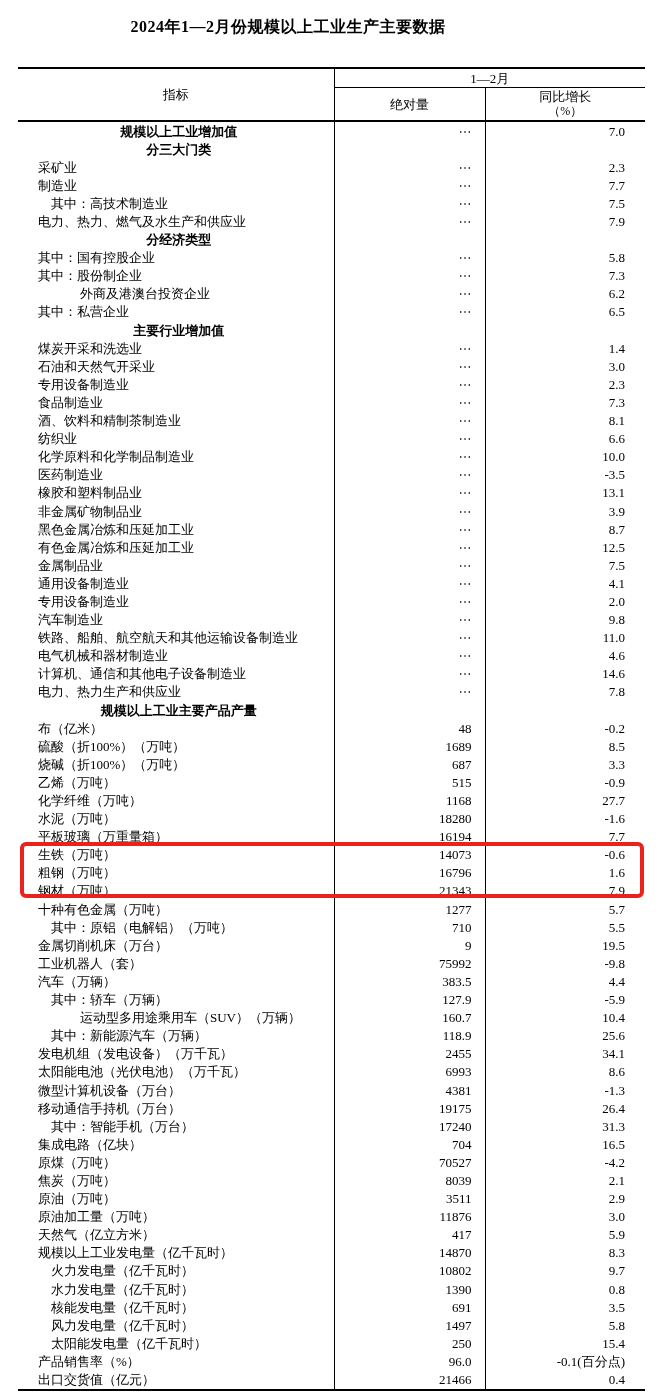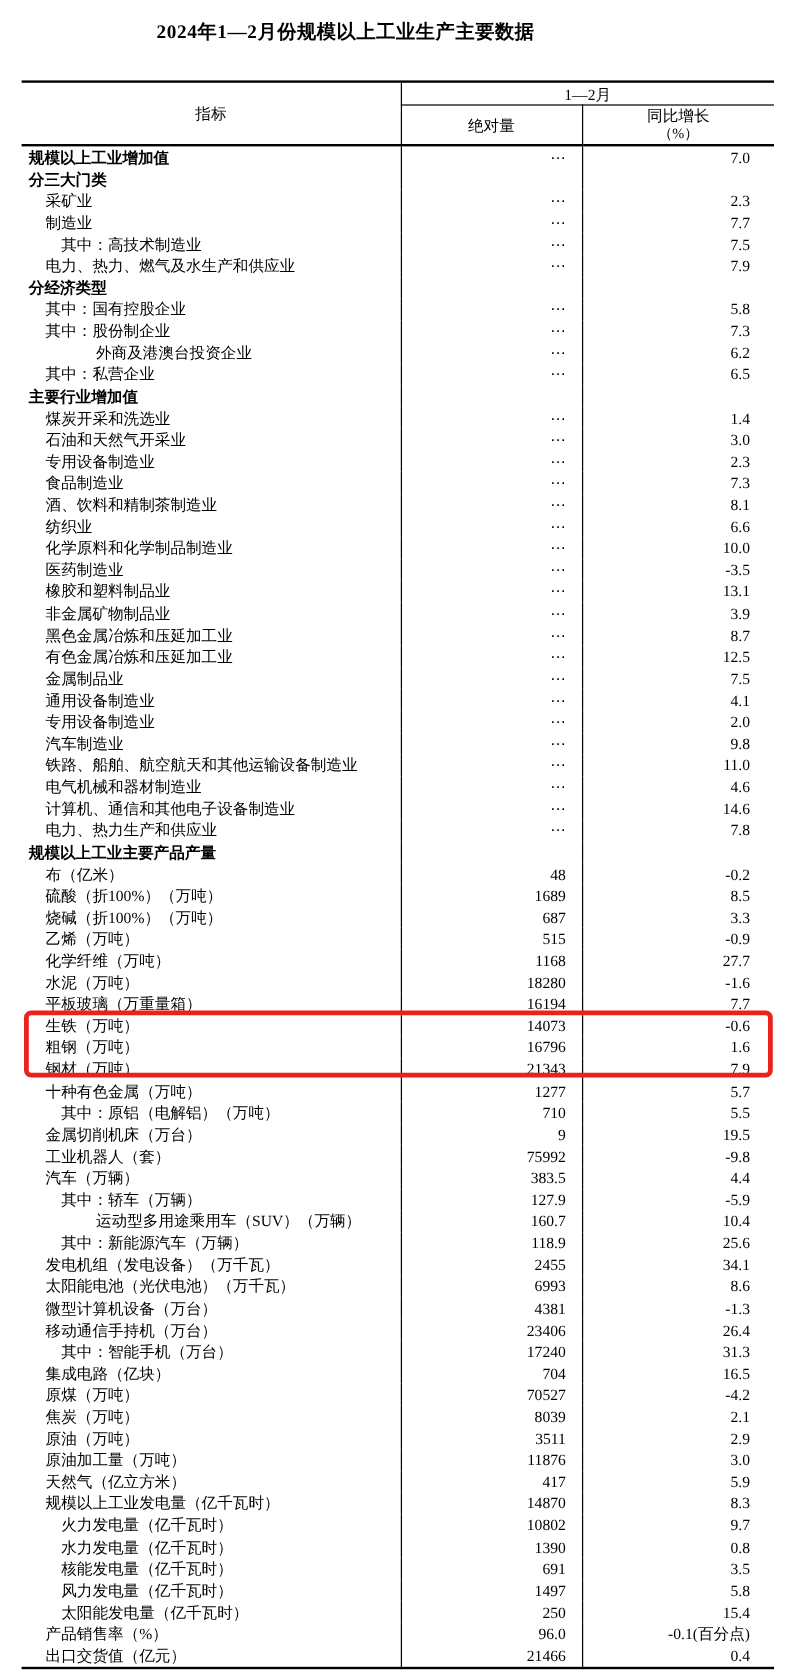--- a/index.html
+++ b/index.html
@@ -34,21 +34,21 @@
     text-align:center;height:32px;
   }
   th.h-growth{
     border-bottom:2px solid #000;text-align:center;height:32px;
   }
   th.h-growth .l2{display:block;font-size:12px;}
   td{padding:0;height:18.1px;vertical-align:middle;overflow:hidden;white-space:nowrap;}
   td.c-label{border-right:1px solid #000;}
   td.c-abs{border-right:1px solid #000;text-align:right;padding-right:13px;}
   td.c-growth{text-align:right;padding-right:20px;}
-  tr.ind0 td.c-label{padding-left:6px;}
+  tr.ind0 td.c-label{padding-left:6px;text-align:center;}
   tr.ind1 td.c-label{padding-left:20px;}
   tr.ind2 td.c-label{padding-left:33px;}
   tr.ind3 td.c-label{padding-left:62px;}
   tr.bold td.c-label{
     font-weight:bold;
     font-family:"Liberation Sans","DejaVu Sans",sans-serif;
   }
   .highlight-box{
     position:absolute;left:20px;top:842px;width:616px;height:48px;
     border:4px solid #e9221c;border-radius:6px;
@@ -345,21 +345,21 @@
         <td class="c-abs">6993</td>
         <td class="c-growth">8.6</td>
       </tr>
       <tr class="ind1">
         <td class="c-label">微型计算机设备（万台）</td>
         <td class="c-abs">4381</td>
         <td class="c-growth">-1.3</td>
       </tr>
       <tr class="ind1">
         <td class="c-label">移动通信手持机（万台）</td>
-        <td class="c-abs">23406</td>
+        <td class="c-abs">19175</td>
         <td class="c-growth">26.4</td>
       </tr>
       <tr class="ind2">
         <td class="c-label">其中：智能手机（万台）</td>
         <td class="c-abs">17240</td>
         <td class="c-growth">31.3</td>
       </tr>
       <tr class="ind1">
         <td class="c-label">集成电路（亿块）</td>
         <td class="c-abs">704</td>

